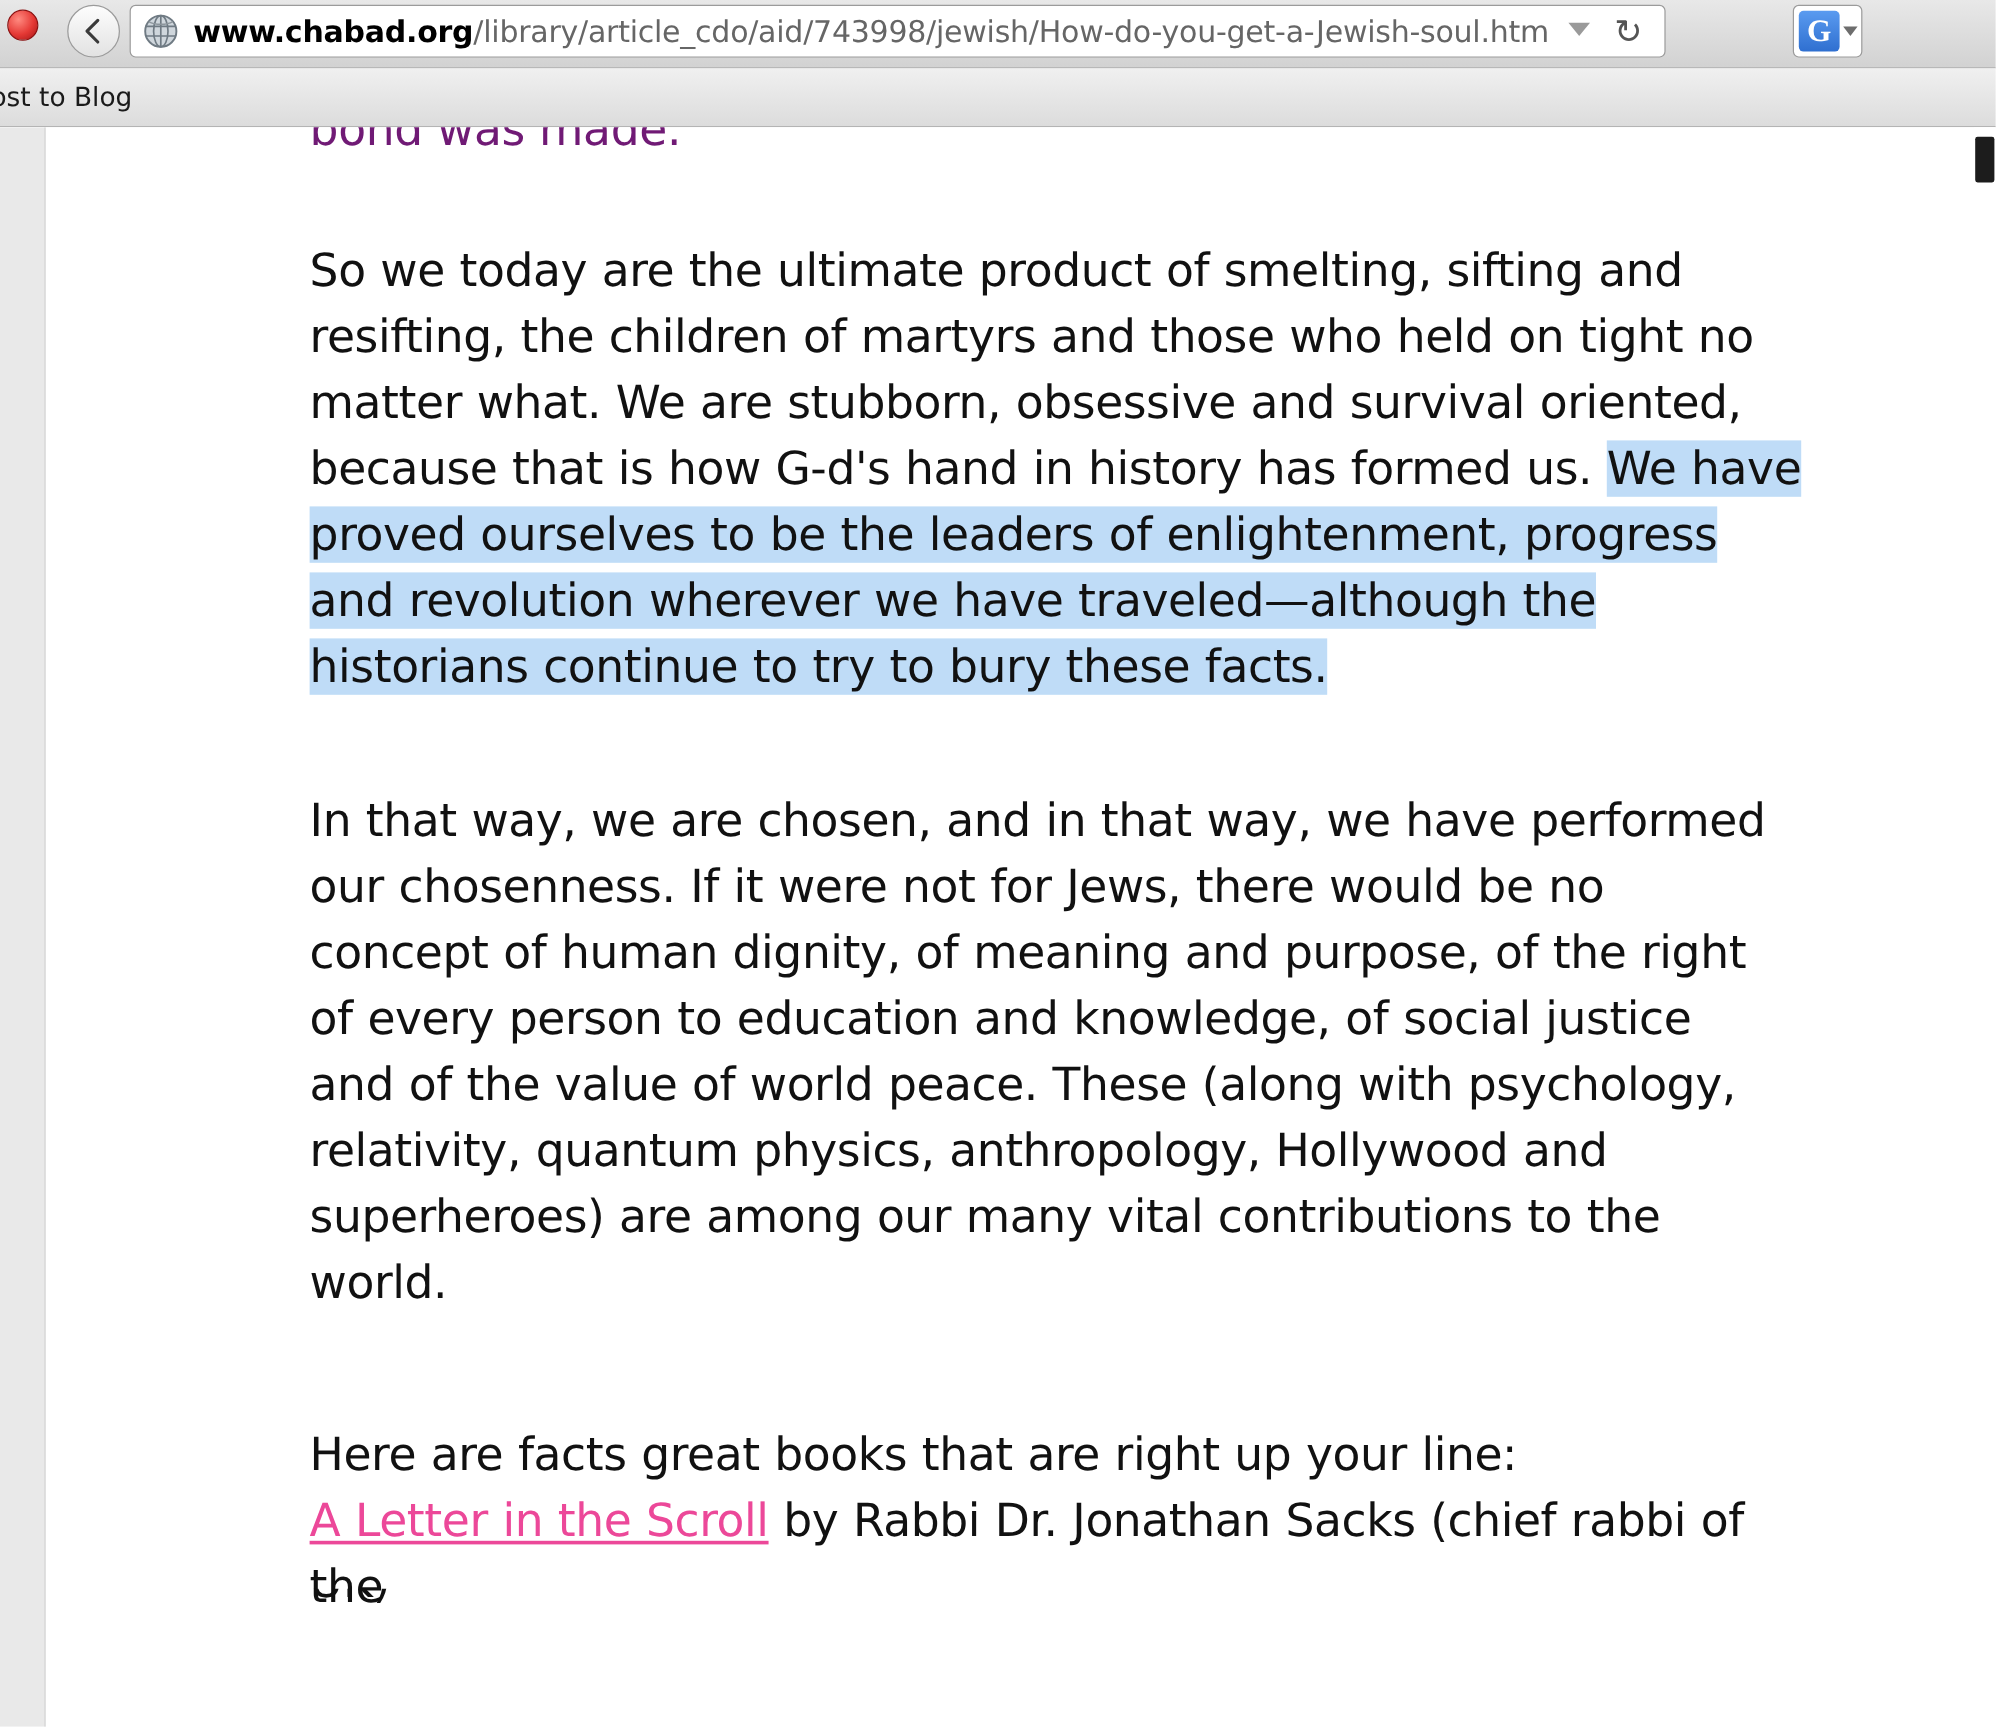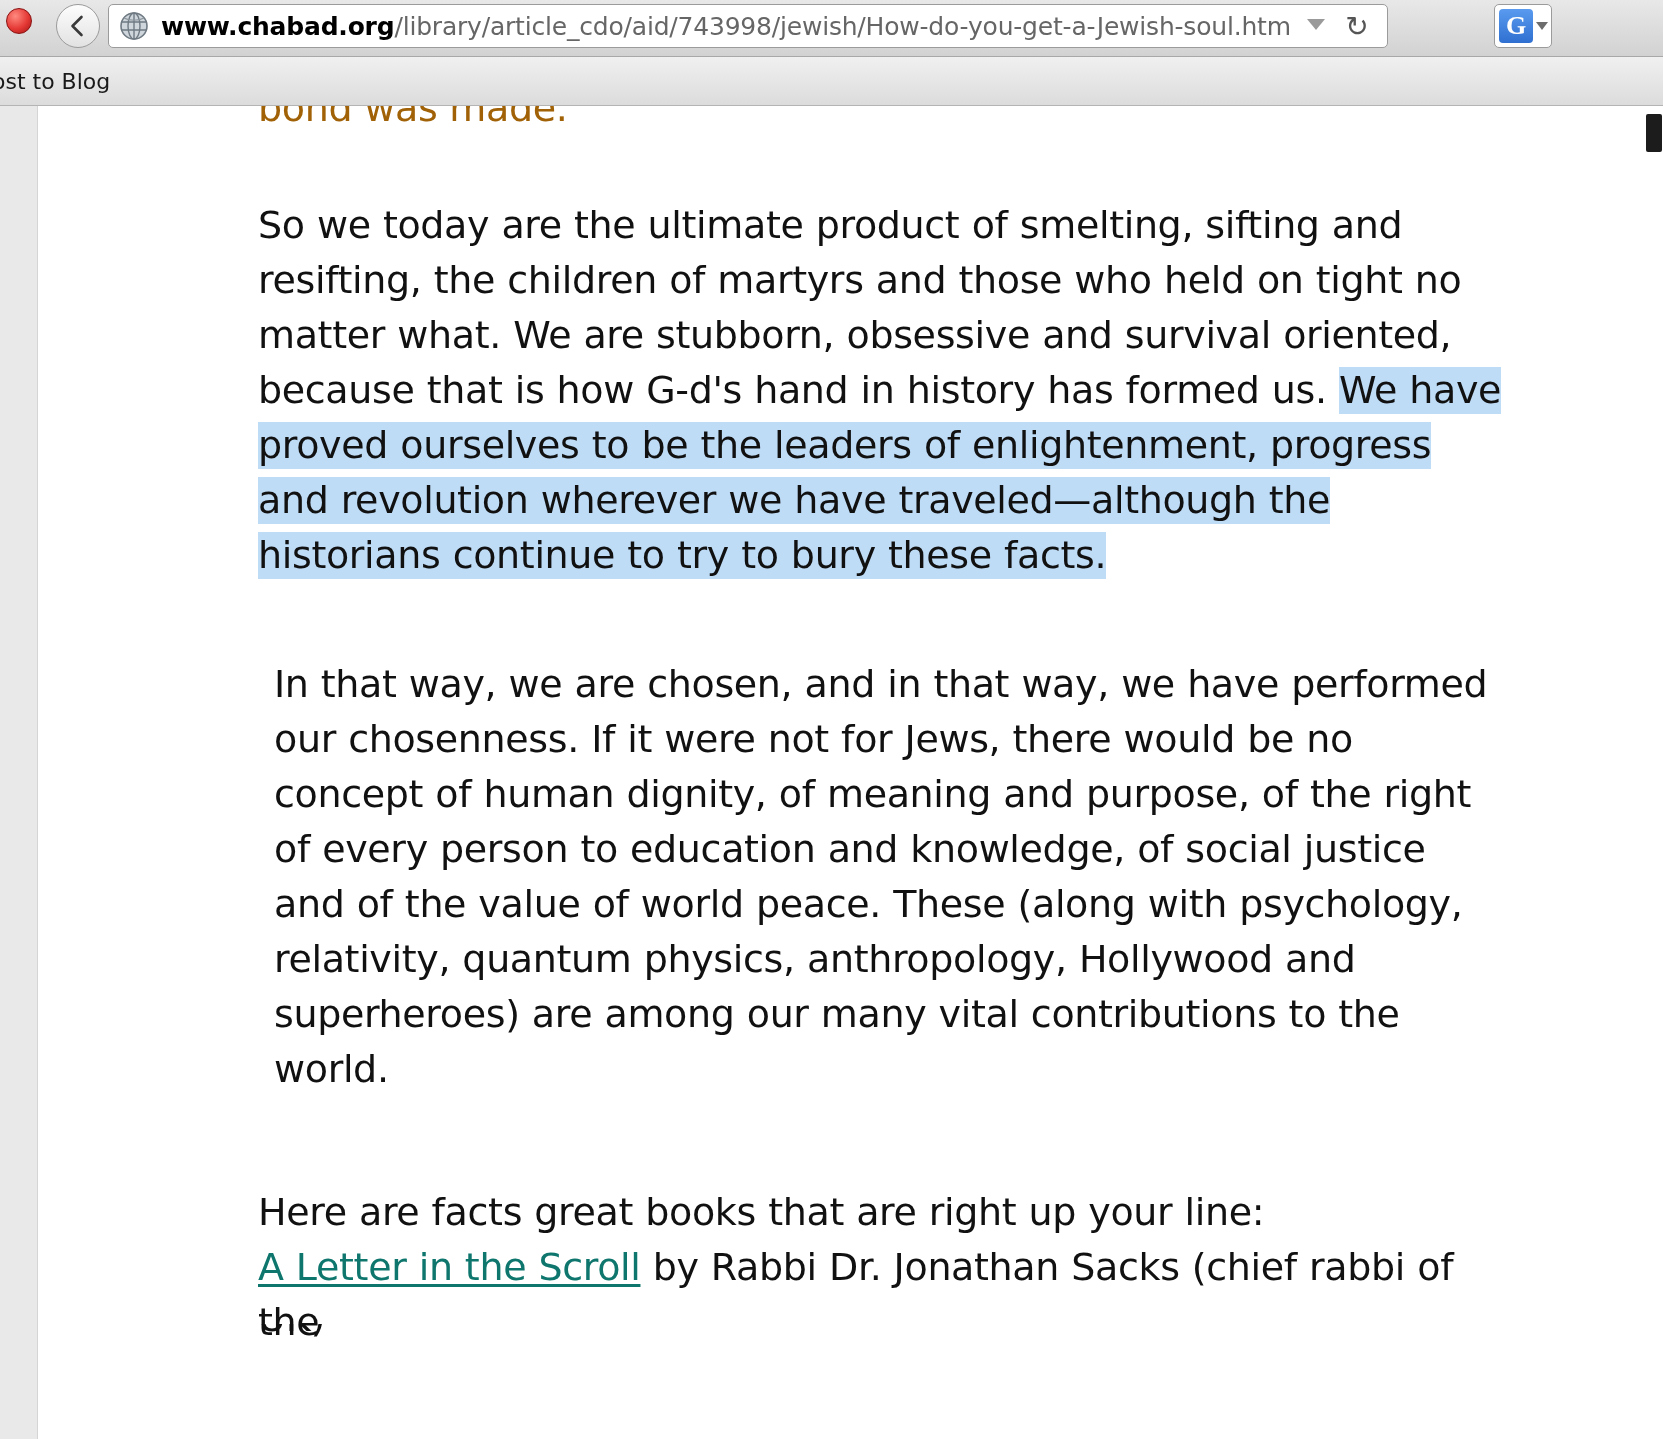--- a/index.html
+++ b/index.html
@@ -222,51 +222,51 @@
     top: 0;
     width: 1310px;
   }
 
   .clipped-line {
     position: absolute;
     left: 0;
     top: -20px;
     font-family: "DejaVu Sans", sans-serif;
     font-size: 38px;
-    color: #a16207;
+    color: #701a75;
     letter-spacing: -0.3px;
     height: 40px;
     overflow: hidden;
   }
 
   p.para {
     margin: 0;
     font-family: "DejaVu Sans", sans-serif;
     font-size: 38px;
     line-height: 55px;
     color: #111111;
     letter-spacing: -0.35px;
     word-spacing: 0.5px;
   }
 
   .para-1 { position: absolute; left: 0; top: 92px; width: 1255px; }
-  .para-2 { position: absolute; left: 16px; top: 551px; width: 1222px; }
+  .para-2 { position: absolute; left: 0; top: 551px; width: 1222px; }
   .para-3 { position: absolute; left: 0; top: 1079px; width: 1255px; }
 
   .hl {
     background: #bfdcf7;
     padding: 1px 0 2px 0;
     box-decoration-break: clone;
     -webkit-box-decoration-break: clone;
   }
 
   .booklink {
     text-decoration: underline;
     text-underline-offset: 4px;
-    color: #0f766e;
+    color: #ec4899;
   }
 
   .clipped-bottom {
     position: absolute;
     left: 0;
     top: 1218px;
     width: 1255px;
     height: 26px;
     overflow: hidden;
     font-family: "DejaVu Sans", sans-serif;

